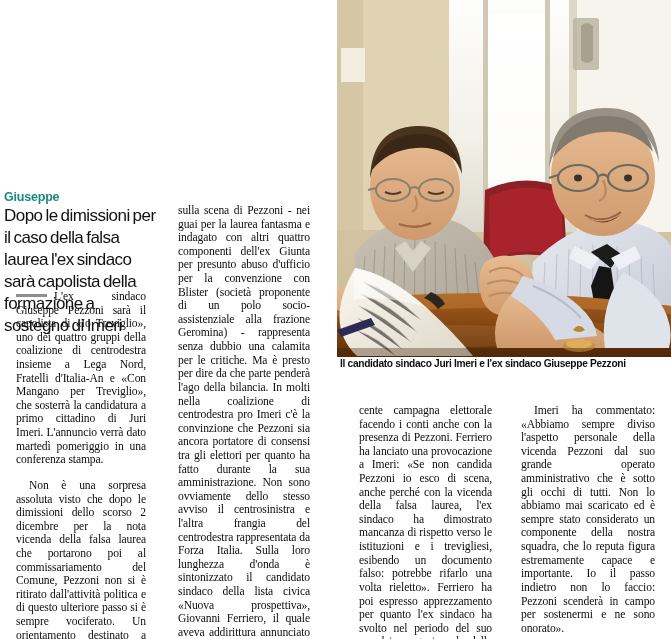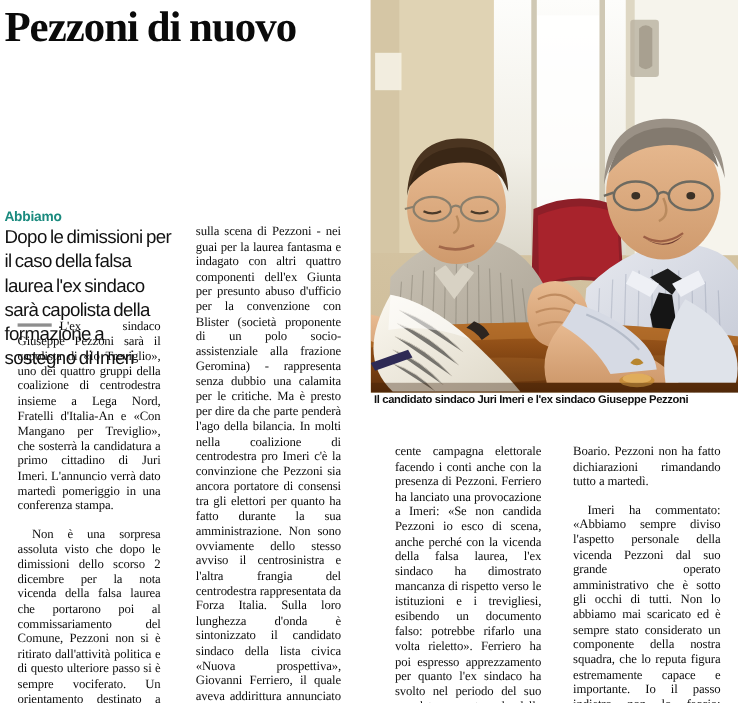--- a/index.html
+++ b/index.html
@@ -129,24 +129,23 @@
     letter-spacing: 0.2px;
     margin-top: 1px;
   }
 </style>
 </head>
 <body>
 
 <div class="page">
 
   <div class="headline">
-    <span class="hl">Pezzoni di nuovo</span>
-  </div>
-
-  <div class="kicker">Abbiamo</div>
+  </div>
+
+  <div class="kicker">Giuseppe</div>
   <div class="summary">Dopo le dimissioni per il caso della falsa laurea l'ex sindaco sarà capolista della formazione a sostegno di Imeri</div>
 
   <div class="photo">
     <svg width="334" height="357" viewBox="0 0 334 357" xmlns="http://www.w3.org/2000/svg">
       <defs>
         <linearGradient id="wallg" x1="0" y1="0" x2="0" y2="1">
           <stop offset="0%" stop-color="#ded0b0"></stop>
           <stop offset="100%" stop-color="#cdbb98"></stop>
         </linearGradient>
         <linearGradient id="wing" x1="0" y1="0" x2="0" y2="1">
@@ -329,17 +328,16 @@
   <div class="col" id="col2">
     <p>sulla scena di Pezzoni - nei guai per la laurea fantasma e indagato con altri quattro componenti dell'ex Giunta per presunto abuso d'ufficio per la convenzione con Blister (società proponente di un polo socio-assistenziale alla frazione Geromina) - rappresenta senza dubbio una calamita per le critiche. Ma è presto per dire da che parte penderà l'ago della bilancia. In molti nella coalizione di centrodestra pro Imeri c'è la convinzione che Pezzoni sia ancora portatore di consensi tra gli elettori per quanto ha fatto durante la sua amministrazione. Non sono ovviamente dello stesso avviso il centrosinistra e l'altra frangia del centrodestra rappresentata da Forza Italia. Sulla loro lunghezza d'onda è sintonizzato il candidato sindaco della lista civica «Nuova prospettiva», Giovanni Ferriero, il quale aveva addirittura annunciato che l'assenza di Pezzoni nella lista a sostegno di Imeri lo avrebbe indotto a ritirare la propria candidatura.</p>
     <p class="indent">Ora, Ferriero dovrà rivedere i suoi propositi, rimboccarsi le maniche e iniziare una convin-</p>
   </div>
 
   <div class="col" id="col3">
     <p>cente campagna elettorale facendo i conti anche con la presenza di Pezzoni. Ferriero ha lanciato una provocazione a Imeri: «Se non candida Pezzoni io esco di scena, anche perché con la vicenda della falsa laurea, l'ex sindaco ha dimostrato mancanza di rispetto verso le istituzioni e i trevigliesi, esibendo un documento falso: potrebbe rifarlo una volta rieletto». Ferriero ha poi espresso apprezzamento per quanto l'ex sindaco ha svolto nel periodo del suo mandato, segnato solo dalle «pecche» del progetto di piazza Setti e della vendita dell'ex Foro</p>
   </div>
 
   <div class="col" id="col4">
-    <p>Boario. Pezzoni non ha fatto dichiarazioni rimandando tutto a martedì.</p>
     <p class="indent">Imeri ha commentato: «Abbiamo sempre diviso l'aspetto personale della vicenda Pezzoni dal suo grande operato amministrativo che è sotto gli occhi di tutti. Non lo abbiamo mai scaricato ed è sempre stato considerato un componente della nostra squadra, che lo reputa figura estremamente capace e importante. Io il passo indietro non lo faccio: Pezzoni scenderà in campo per sostenermi e ne sono onorato».</p>
   </div>
 
 </div>
 
 </body></html>

